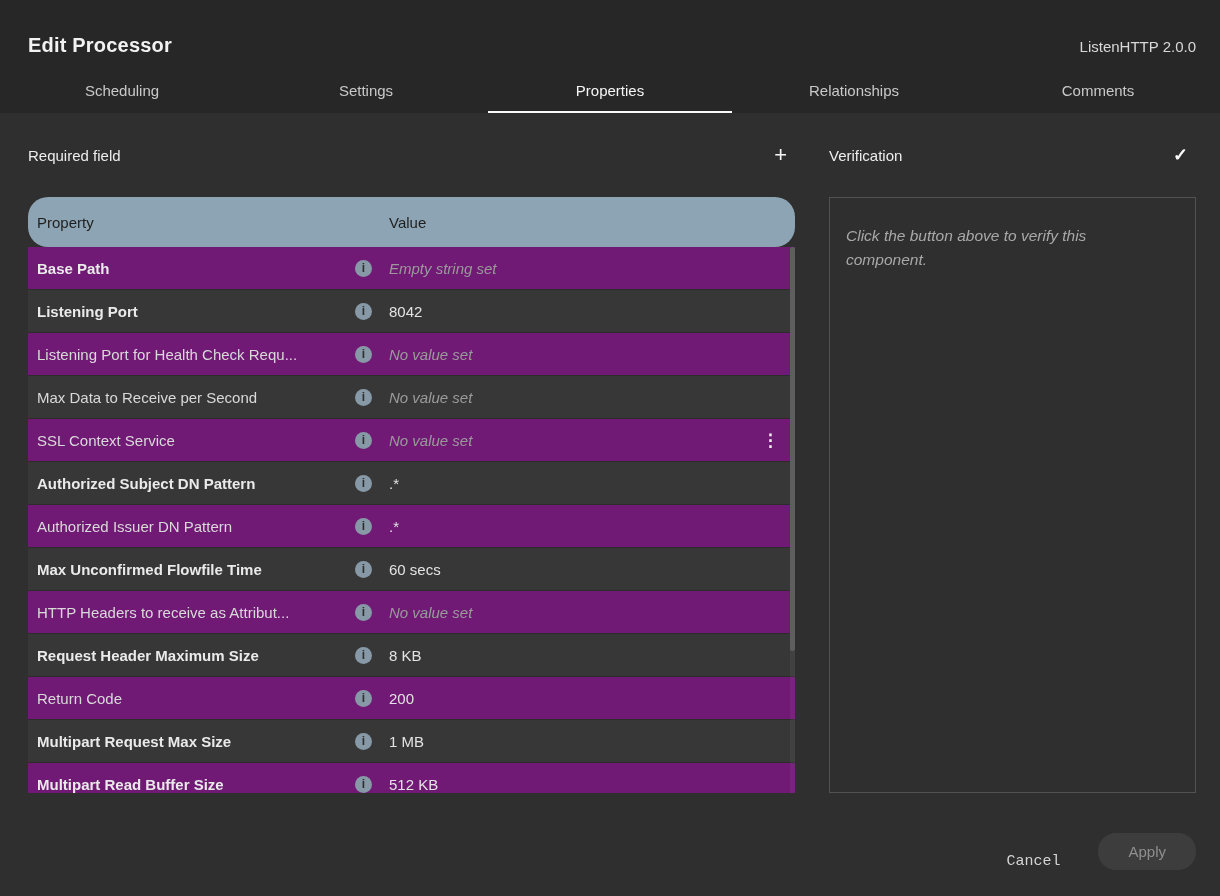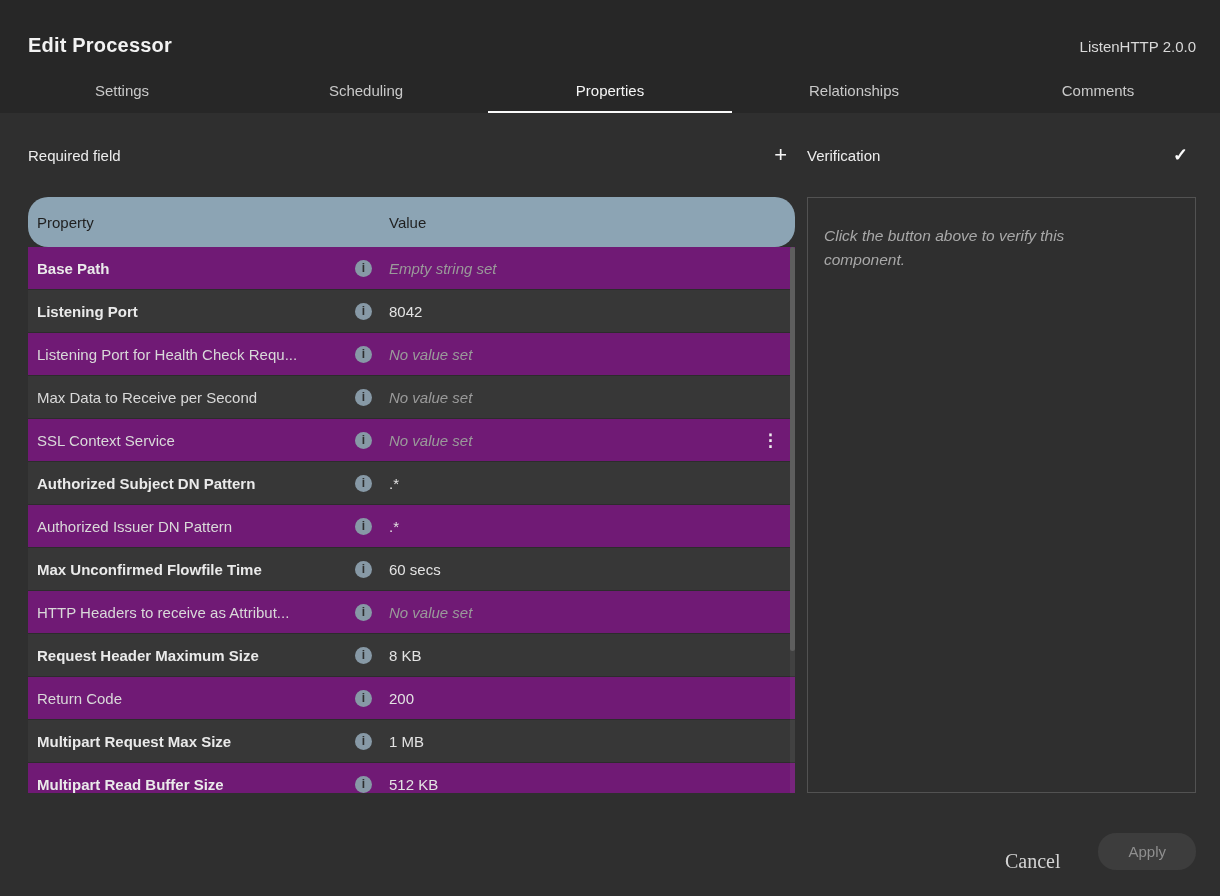--- a/index.html
+++ b/index.html
@@ -27,21 +27,21 @@
     flex: 1; text-align: center; padding: 11px 0 14px;
     font-size: 15px; color: #c9c9c9; cursor: pointer; position: relative;
   }
   .tab.active { color: #f5f5f5; }
   .tab.active::after {
     content: ""; position: absolute; left: 0; right: 0; bottom: 0;
     height: 2px; background: #fafafa;
   }
 
   
-  main { display: flex; gap: 12px; padding: 0 24px 0 28px; flex: 0 0 auto; }
+  main { display: flex; gap: 34px; padding: 0 24px 0 28px; flex: 0 0 auto; }
   .left-col  { width: 767px; flex: 0 0 auto; }
   .right-col { flex: 1; }
 
   .section-head {
     height: 84px; display: flex; align-items: center; justify-content: space-between;
   }
   .section-head .heading { font-size: 15px; color: #ededed; }
   .icon-btn {
     background: none; border: none; cursor: pointer; padding: 4px 8px;
     color: #f5f5f5; line-height: 1;
@@ -97,41 +97,41 @@
     margin: 6px 0 0; font-size: 15.5px; font-style: italic;
     color: #a8a8a8; line-height: 1.55; max-width: 300px;
   }
 
   
   footer {
     flex: 1; display: flex; justify-content: flex-end; align-items: center;
     gap: 26px; padding: 14px 24px 0 0;
   }
   .btn-cancel {
-    background: none; border: none; color: #d4d4d4; font-size: 20px;
-    font-family: Liberation Serif, serif; cursor: pointer; padding: 8px 12px; margin-top: 20px;
+    background: none; border: none; color: #d4d4d4; font-size: 15px;
+    font-family: Liberation Mono, monospace; cursor: pointer; padding: 8px 12px; margin-top: 20px;
   }
   .btn-apply {
     background: #3d3d3d; border: none; color: #8f8f8f; font-size: 15px;
     font-family: inherit; padding: 10px 30px; border-radius: 18px; cursor: default; text-align: center;
   }
 </style>
 </head>
 <body>
 
 <div class="dialog">
 
   <header>
     <div class="title-row">
       <h1>Edit Processor</h1>
       <span class="subtitle">ListenHTTP 2.0.0</span>
     </div>
     <nav class="tabs" id="tabs">
+        <div class="tab">Scheduling</div>
         <div class="tab">Settings</div>
-        <div class="tab">Scheduling</div>
         <div class="tab active">Properties</div>
         <div class="tab">Relationships</div>
         <div class="tab">Comments</div>
       </nav>
   </header>
 
   <main>
 
     <section class="left-col">
       <div class="section-head">

